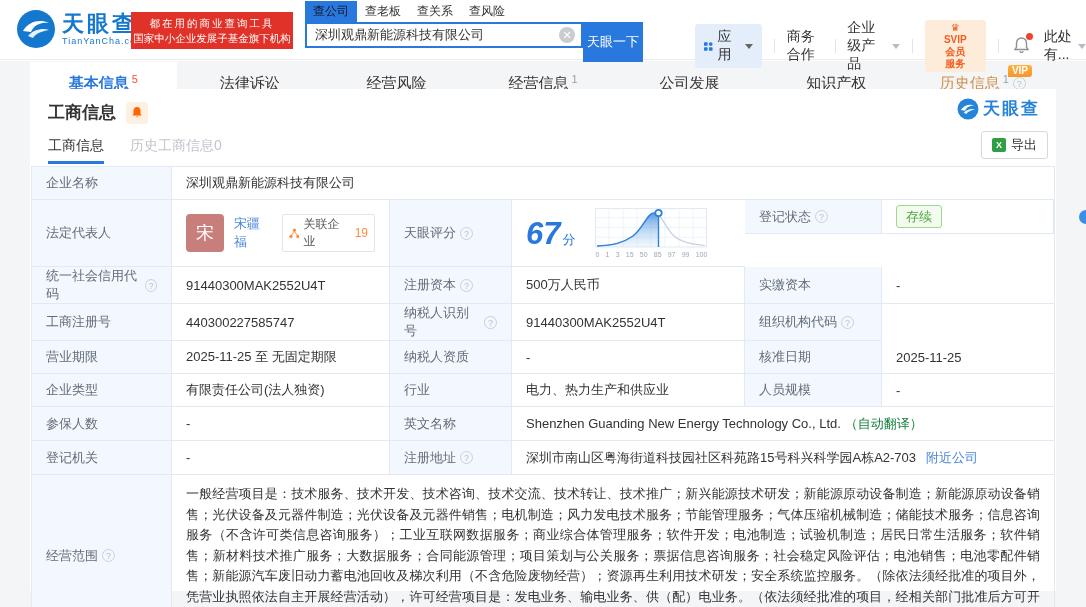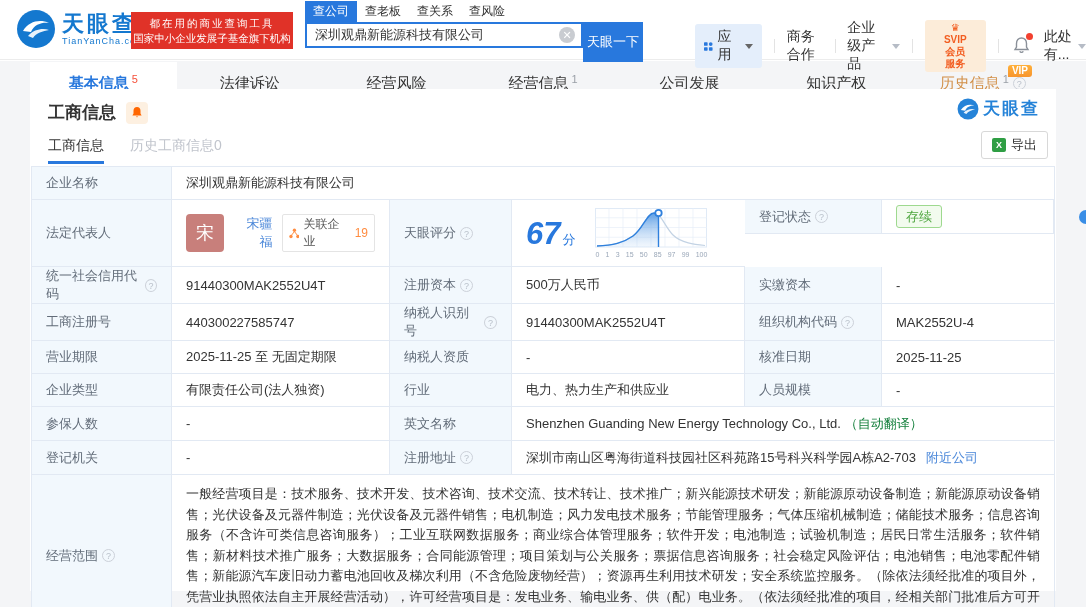--- a/index.html
+++ b/index.html
@@ -16,21 +16,21 @@
   .logo-domain { font-size:9px; color:#1478cf; letter-spacing:1px; }
 
   .promo { position:absolute; left:131px; top:12px; width:162px; height:37px;
     background:#e03228; color:#fff; font-size:10.5px; text-align:center;
     display:flex; flex-direction:column; justify-content:center; line-height:15px; }
   .promo .l1 { letter-spacing:2px; }
 
   .search-area { position:absolute; left:305px; top:2px; }
   .search-tabs { display:flex; align-items:flex-end; height:20px; }
   .stab { font-size:12px; color:#333; padding:2px 8px; cursor:pointer; }
-  .stab.active { background:#2878dd; color:#ffffff;text-align:center; }
+  .stab.active { background:#2878dd; color:#0f172a;text-align:center; }
   .search-row { display:flex; margin-top:0; }
   .search-box { position:relative; width:278px; height:26px; border:2px solid #2878dd; background:#fff; }
   .search-box input { border:none; outline:none; width:248px; height:22px; font-size:13px;
     padding-left:8px; color:#333; font-family:inherit; }
   .clear-icon { position:absolute; right:6px; top:3px; width:16px; height:16px; border-radius:50%;
     background:#c9ccd1; color:#fff; font-size:11px; line-height:16px; text-align:center; cursor:pointer; }
   .search-btn { width:60px; height:40px; background:#2878dd; color:#ffffff; border:none;
     font-size:13px; cursor:pointer; font-family:inherit; }
 
   .hnav { position:absolute; top:19px; display:flex; align-items:center; font-size:14px; }
@@ -88,21 +88,21 @@
   .grid { display:grid; grid-template-columns:140px 218px 122px 233px 137px 1fr; }
   .cell { border-right:1px solid #e2e9f3; border-bottom:1px solid #e2e9f3; display:flex;
     align-items:center; padding:0 14px; min-height:33px; }
   .cell.last-col { border-right:none; }
   .lbl { background:#f2f8fd; color:#626c79; }
   .val { color:#333; }
   .row-last .cell { border-bottom:none; }
 
   .avatar { width:38px; height:38px; border-radius:4px; background:#c87f7b; color:#fff; font-size:18px;
     display:flex; align-items:center; justify-content:center; flex:none; }
-  .rep-name { color:#4a87d9; margin-left:10px; cursor:pointer;text-align:right; }
+  .rep-name { color:#4a87d9; margin-left:10px; cursor:pointer; }
   .rel-badge { display:inline-flex; align-items:center; gap:4px; border:1px solid #e4e4e4; border-radius:2px;
     padding:1px 6px; margin-left:9px; font-size:12px; color:#555; cursor:pointer; background:#fff; }
   .rel-count { color:#ff8c40; }
 
   .status-badge { display:inline-block; border:1px solid #9ed98f; background:#f2fbee; color:#52a843;
     padding:1px 9px; border-radius:3px; font-size:13px; line-height:19px; }
 
   .score-wrap { display:flex; align-items:center; gap:20px; }
   .score-num { font-size:31px; font-weight:bold; font-style:italic; color:#2878dd; line-height:31px; }
   .score-unit { font-size:13px; color:#2878dd; margin-left:2px; }
@@ -359,21 +359,20 @@
         <div class="cell val">440300227585747</div>
         <div class="cell lbl">
             <span>纳税人识别号</span>
             <i class="help">?</i>
           </div>
         <div class="cell val">91440300MAK2552U4T</div>
         <div class="cell lbl">
             <span>组织机构代码</span>
             <i class="help">?</i>
           </div>
-        <div class="cell val last-col">MAK2552U-4</div>
       </div>
 
       <div class="grid">
         <div class="cell lbl">营业期限</div>
         <div class="cell val">2025-11-25 至 无固定期限</div>
         <div class="cell lbl">纳税人资质</div>
         <div class="cell val">-</div>
         <div class="cell lbl">核准日期</div>
         <div class="cell val last-col">2025-11-25</div>
       </div>

